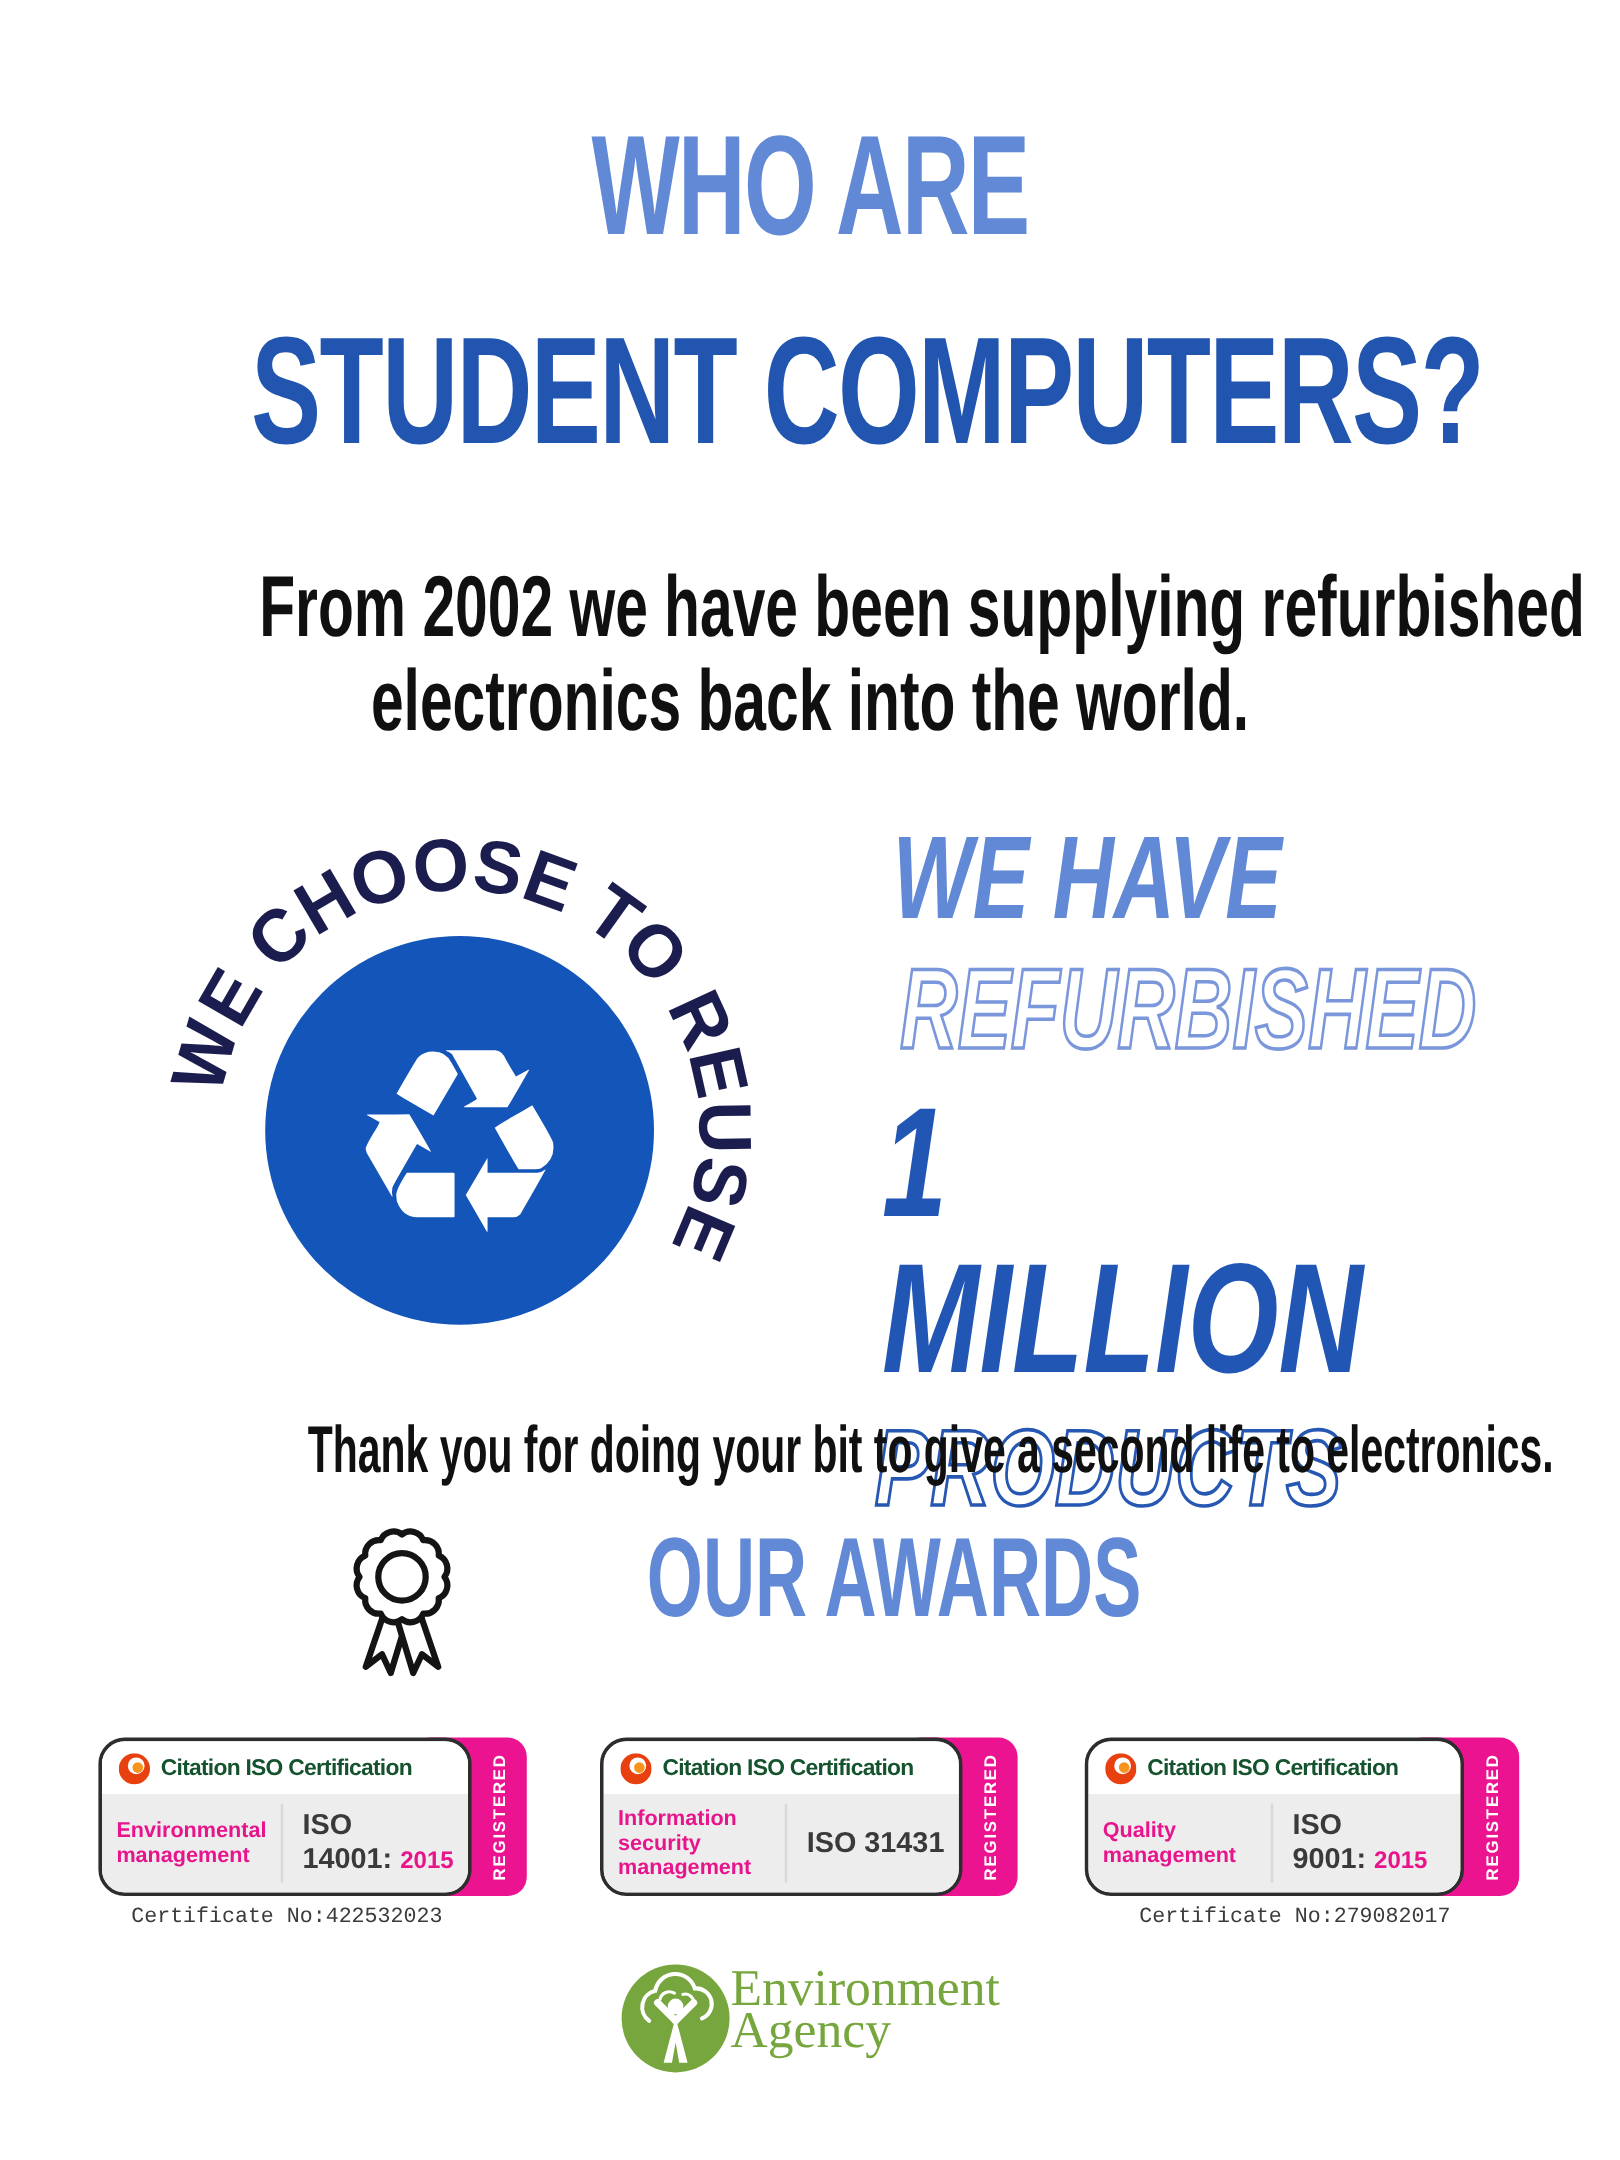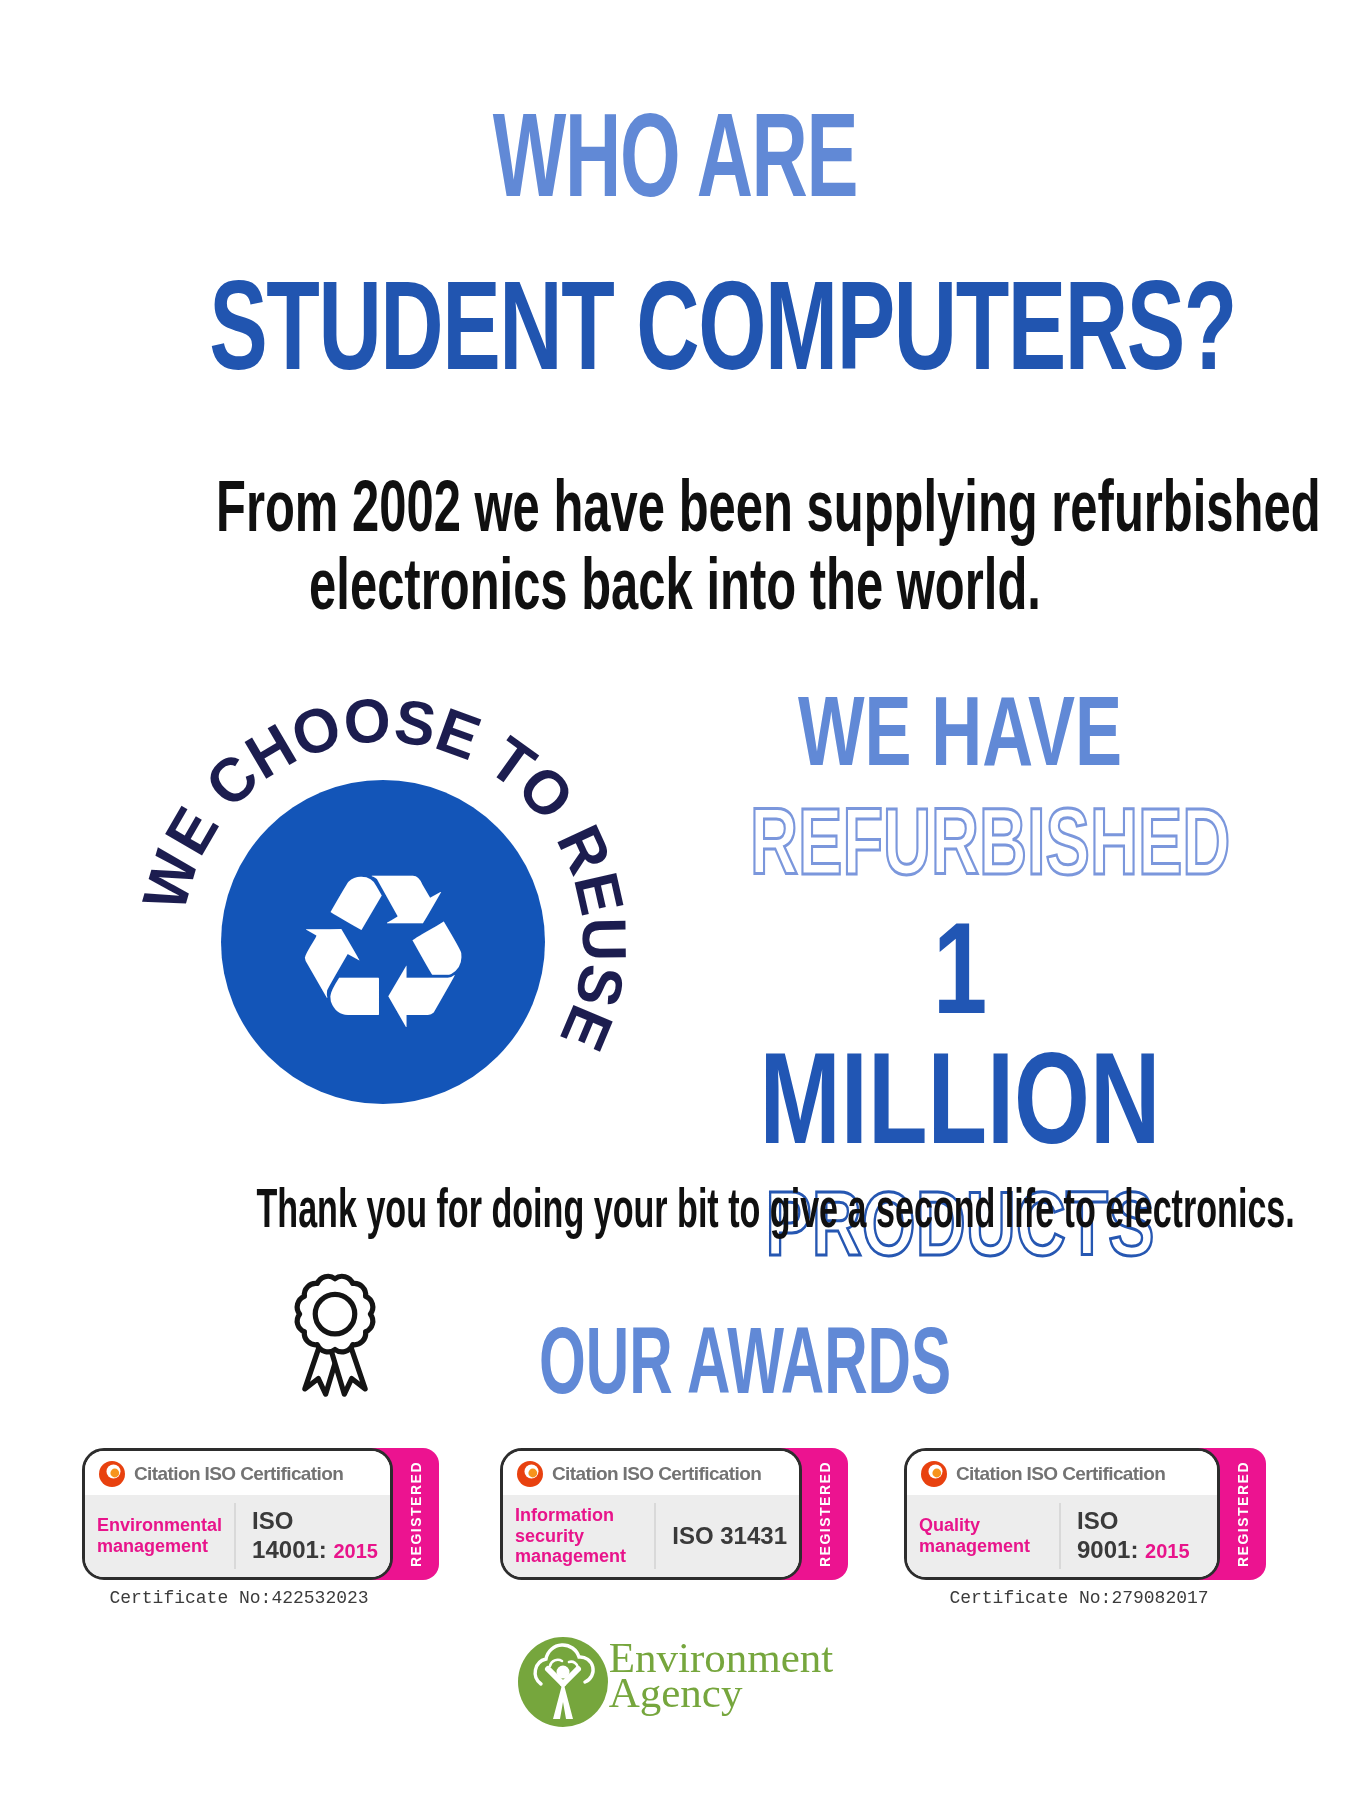--- a/index.html
+++ b/index.html
@@ -11,46 +11,46 @@
   .title1{top:96px;font-size:118px;font-weight:bold;color:#6189d6;letter-spacing:-2px;
           line-height:1;transform:scaleX(.66);transform-origin:center;}
   .title2{top:262px;font-size:127px;font-weight:bold;color:#2155b0;letter-spacing:-2px;
           line-height:1;transform:scaleX(.69);transform-origin:center;}
   .subtitle{top:398px;font-size:30px;color:#2f2822;letter-spacing:1px;}
   .intro{top:468px;font-size:72px;font-weight:bold;color:#101010;line-height:1.08;
          transform:scaleX(.68);transform-origin:center;}
   .thanks{top:1176px;font-size:55px;font-weight:bold;color:#101010;
           transform:scaleX(.62);transform-origin:center;}
 
-  .stats{position:absolute;left:660px;top:682px;width:600px;text-align:center;}
+  .stats{position:absolute;left:660px;top:682px;width:600px;font-style:italic;}
   .stat1{font-size:98px;font-weight:bold;color:#6189d6;line-height:1;
          transform:scaleX(.72);transform-origin:center;}
   .stat2{font-size:95px;font-weight:bold;color:#fff;-webkit-text-stroke:3px #7b97dc;
          line-height:1;margin-top:14px;transform:scaleX(.70);transform-origin:center;}
   .stat3{font-size:130px;font-weight:bold;color:#2156b4;line-height:1;margin-top:14px;
          transform:scaleX(.75);transform-origin:center;}
   .stat4{font-size:90px;font-weight:bold;color:#fff;-webkit-text-stroke:3px #2657b2;
          line-height:1;margin-top:16px;transform:scaleX(.77);transform-origin:center;}
 
   .awards-header{position:absolute;left:0;top:1268px;width:100%;display:flex;
-                 align-items:flex-end;justify-content:center;gap:36px;}
+                 align-items:flex-start;justify-content:center;gap:36px;}
   .awards-title{font-size:94px;font-weight:bold;color:#6189d6;line-height:1;
                 transform:scaleX(.64);transform-origin:center;white-space:nowrap;}
 
   .badge{position:absolute;top:1448px;height:132px;}
   .badge .tab{position:absolute;top:0;bottom:0;right:0;width:96px;background:#ec1390;
               border-radius:16px;display:flex;align-items:center;justify-content:flex-end;}
   .badge .tab span{width:46px;display:flex;align-items:center;justify-content:center;
               writing-mode:vertical-rl;transform:rotate(180deg);color:#fff;font-weight:bold;
               font-size:14px;letter-spacing:1.5px;}
   .badge .box{position:absolute;left:0;top:0;bottom:0;right:46px;background:#fff;
               border:3px solid #2d2d2d;border-radius:22px;overflow:hidden;
               display:flex;flex-direction:column;}
   .badge .head{height:42px;display:flex;align-items:center;gap:9px;padding:2px 14px 0 14px;background:#fff;}
-  .badge .brand{font-weight:bold;font-size:19px;color:#737373;letter-spacing:-.6px;white-space:nowrap;}
+  .badge .brand{font-weight:bold;font-size:19px;color:#14532d;letter-spacing:-.6px;white-space:nowrap;}
   .badge .body{flex:1;background:#ededed;display:flex;align-items:center;padding:0 12px;}
   .badge .cat{width:140px;color:#e8148b;font-weight:bold;font-size:18px;line-height:1.15;}
   .badge .vdiv{width:2px;align-self:stretch;background:#d9d9d9;margin:8px 0;}
   .badge .iso{flex:1;padding-left:16px;color:#3a3a3a;font-weight:bold;font-size:24px;
               line-height:1.2;white-space:nowrap;}
   .badge .iso .year{color:#e8148b;font-size:20px;}
   .cert{position:absolute;top:1588px;font-size:18px;color:#3b3b3b;text-align:center;font-family:Liberation Mono, monospace;}
 
   .ea{position:absolute;left:0;top:1636px;width:100%;display:flex;align-items:flex-start;
       justify-content:center;}

